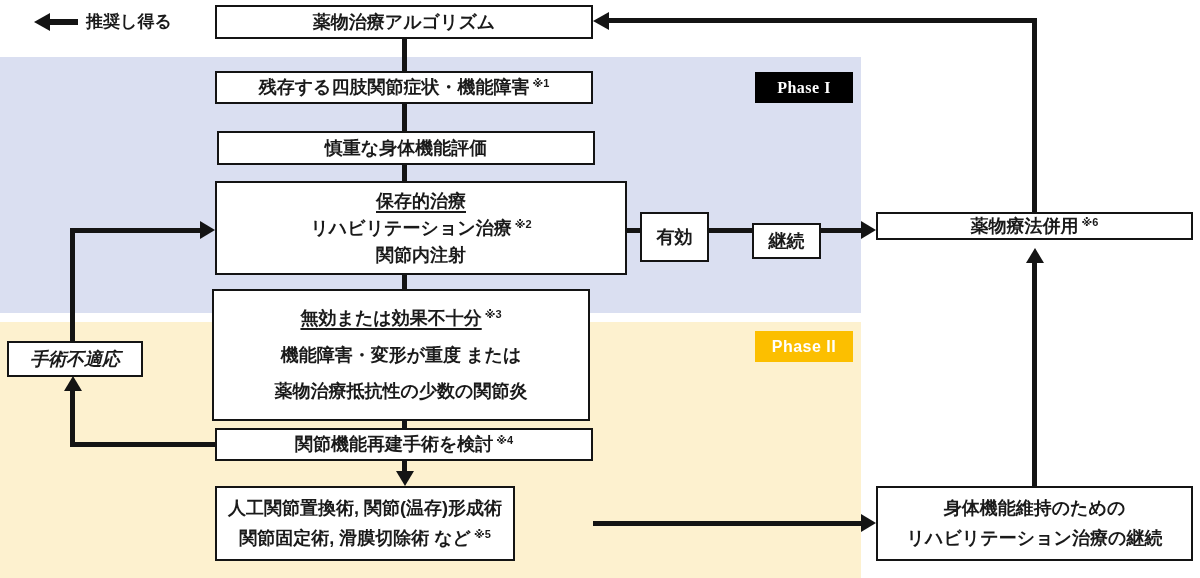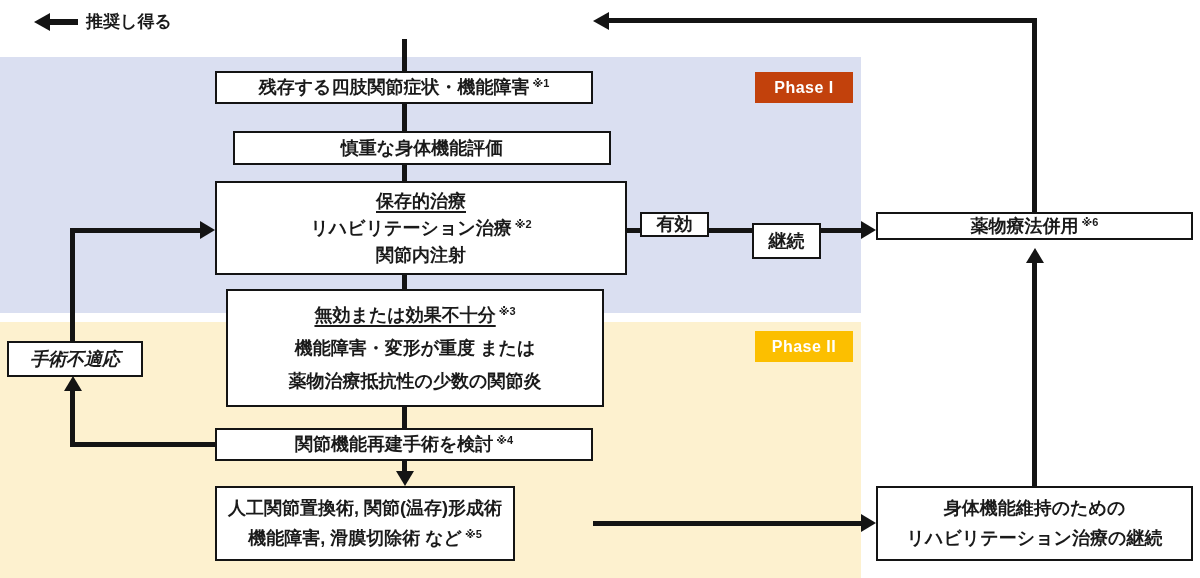--- a/index.html
+++ b/index.html
@@ -31,21 +31,21 @@
   .legend-label{ position:absolute; left:86px; top:10px; font-weight:700; font-size:17px; color:#1a1a1a; white-space:nowrap; }
 </style>
 </head>
 <body>
 
 <div class="stage">
 
   <div class="region" style="top: 57px; height: 256px; background-color: rgb(218, 223, 241);"></div>
   <div class="region" style="top: 322px; height: 256px; background-color: rgb(253, 241, 207);"></div>
 
-  <div class="badge" style="left: 755px; top: 72px; background-color: #c2410c;">Phase I</div>
+  <div class="badge" style="left: 755px; top: 72px; background-color: #000000; font-family: Liberation Serif, serif;">Phase I</div>
   <div class="badge" style="left: 755px; top: 331px; background-color: rgb(252, 191, 0);">Phase II</div>
 
   <div class="arr arr-left" style="left:34px;top:13px;"></div>
   <div class="hline" style="left:48px;top:19px;width:30px;height:6px;"></div>
   <div class="legend-label">推奨し得る</div>
 
   <div class="vline" style="left:402px;top:39px;height:32px;"></div>
   <div class="vline" style="left:402px;top:104px;height:27px;"></div>
   <div class="vline" style="left:402px;top:165px;height:16px;"></div>
   <div class="vline" style="left:402px;top:275px;height:14px;"></div>
@@ -69,55 +69,58 @@
   <div class="arr arr-right" style="left:861px;top:514px;"></div>
 
   <div class="vline" style="left:70px;top:230px;height:112px;"></div>
   <div class="hline" style="left:70px;top:228px;width:132px;"></div>
   <div class="arr arr-right" style="left:200px;top:221px;"></div>
 
   <div class="hline" style="left:70px;top:442px;width:147px;"></div>
   <div class="vline" style="left:70px;top:390px;height:57px;"></div>
   <div class="arr arr-up" style="left:64px;top:376px;"></div>
 
+  <div class="box" style="left:215px;top:5px;width:378px;height:34px;">
+    <div class="bl"><span>薬物治療アルゴリズム</span></div>
+  </div>
 
   <div class="box" style="left:215px;top:71px;width:378px;height:33px;">
     <div class="bl"><span>残存する四肢関節症状・機能障害</span><sup class="note">※1</sup></div>
   </div>
 
-  <div class="box" style="left:233px;top:131px;width:378px;height:34px;text-align:right;">
+  <div class="box" style="left:217px;top:131px;width:378px;height:34px;text-align:right;">
     <div class="bl"><span>慎重な身体機能評価</span></div>
   </div>
 
   <div class="box ml" style="left:215px;top:181px;width:412px;height:94px;">
     <div class="bl"><span class="u">保存的治療</span></div>
     <div class="bl"><span>リハビリテーション治療</span><sup class="note">※2</sup></div>
     <div class="bl"><span>関節内注射</span></div>
   </div>
 
-  <div class="box ml" style="left:226px;top:289px;width:378px;height:118px;">
+  <div class="box ml" style="left:212px;top:289px;width:378px;height:132px;">
     <div class="bl"><span class="u">無効または効果不十分</span><sup class="note">※3</sup></div>
     <div class="bl"><span>機能障害・変形が重度 または</span></div>
     <div class="bl"><span>薬物治療抵抗性の少数の関節炎</span></div>
   </div>
 
   <div class="box" style="left:215px;top:428px;width:378px;height:33px;">
     <div class="bl"><span>関節機能再建手術を検討</span><sup class="note">※4</sup></div>
   </div>
 
   <div class="box ml" style="left:215px;top:486px;width:300px;height:75px;">
     <div class="bl"><span>人工関節置換術, 関節(温存)形成術</span></div>
-    <div class="bl"><span>機能障害, 滑膜切除術 など</span><sup class="note">※5</sup></div>
+    <div class="bl"><span>関節固定術, 滑膜切除術 など</span><sup class="note">※5</sup></div>
   </div>
 
   <div class="box" style="left:7px;top:341px;width:136px;height:36px;font-style:italic;">
     <div class="bl"><span>手術不適応</span></div>
   </div>
 
-  <div class="box" style="left:640px;top:212px;width:69px;height:25px;">
+  <div class="box" style="left:640px;top:212px;width:69px;height:50px;">
     <div class="bl"><span>有効</span></div>
   </div>
 
   <div class="box" style="left:752px;top:223px;width:69px;height:36px;">
     <div class="bl"><span>継続</span></div>
   </div>
 
   <div class="box" style="left:876px;top:212px;width:317px;height:28px;">
     <div class="bl"><span>薬物療法併用</span><sup class="note">※6</sup></div>
   </div>

